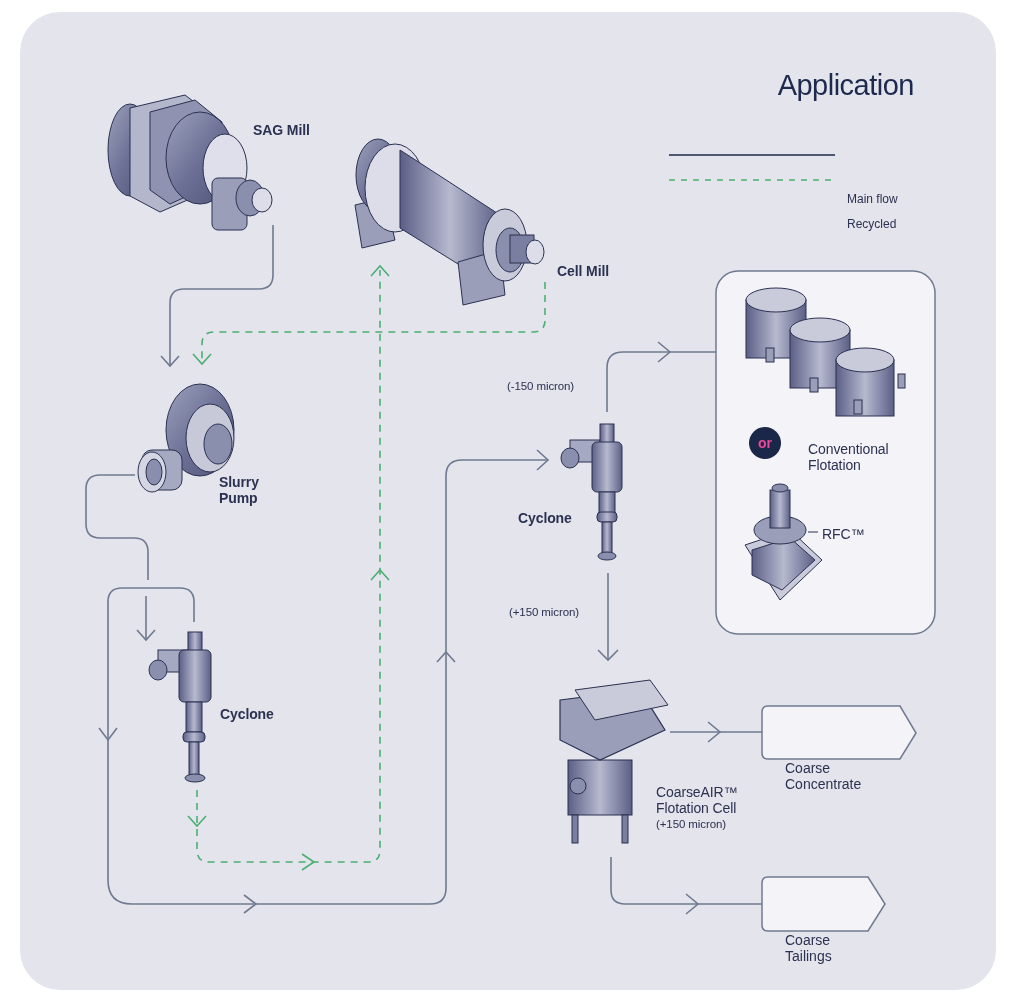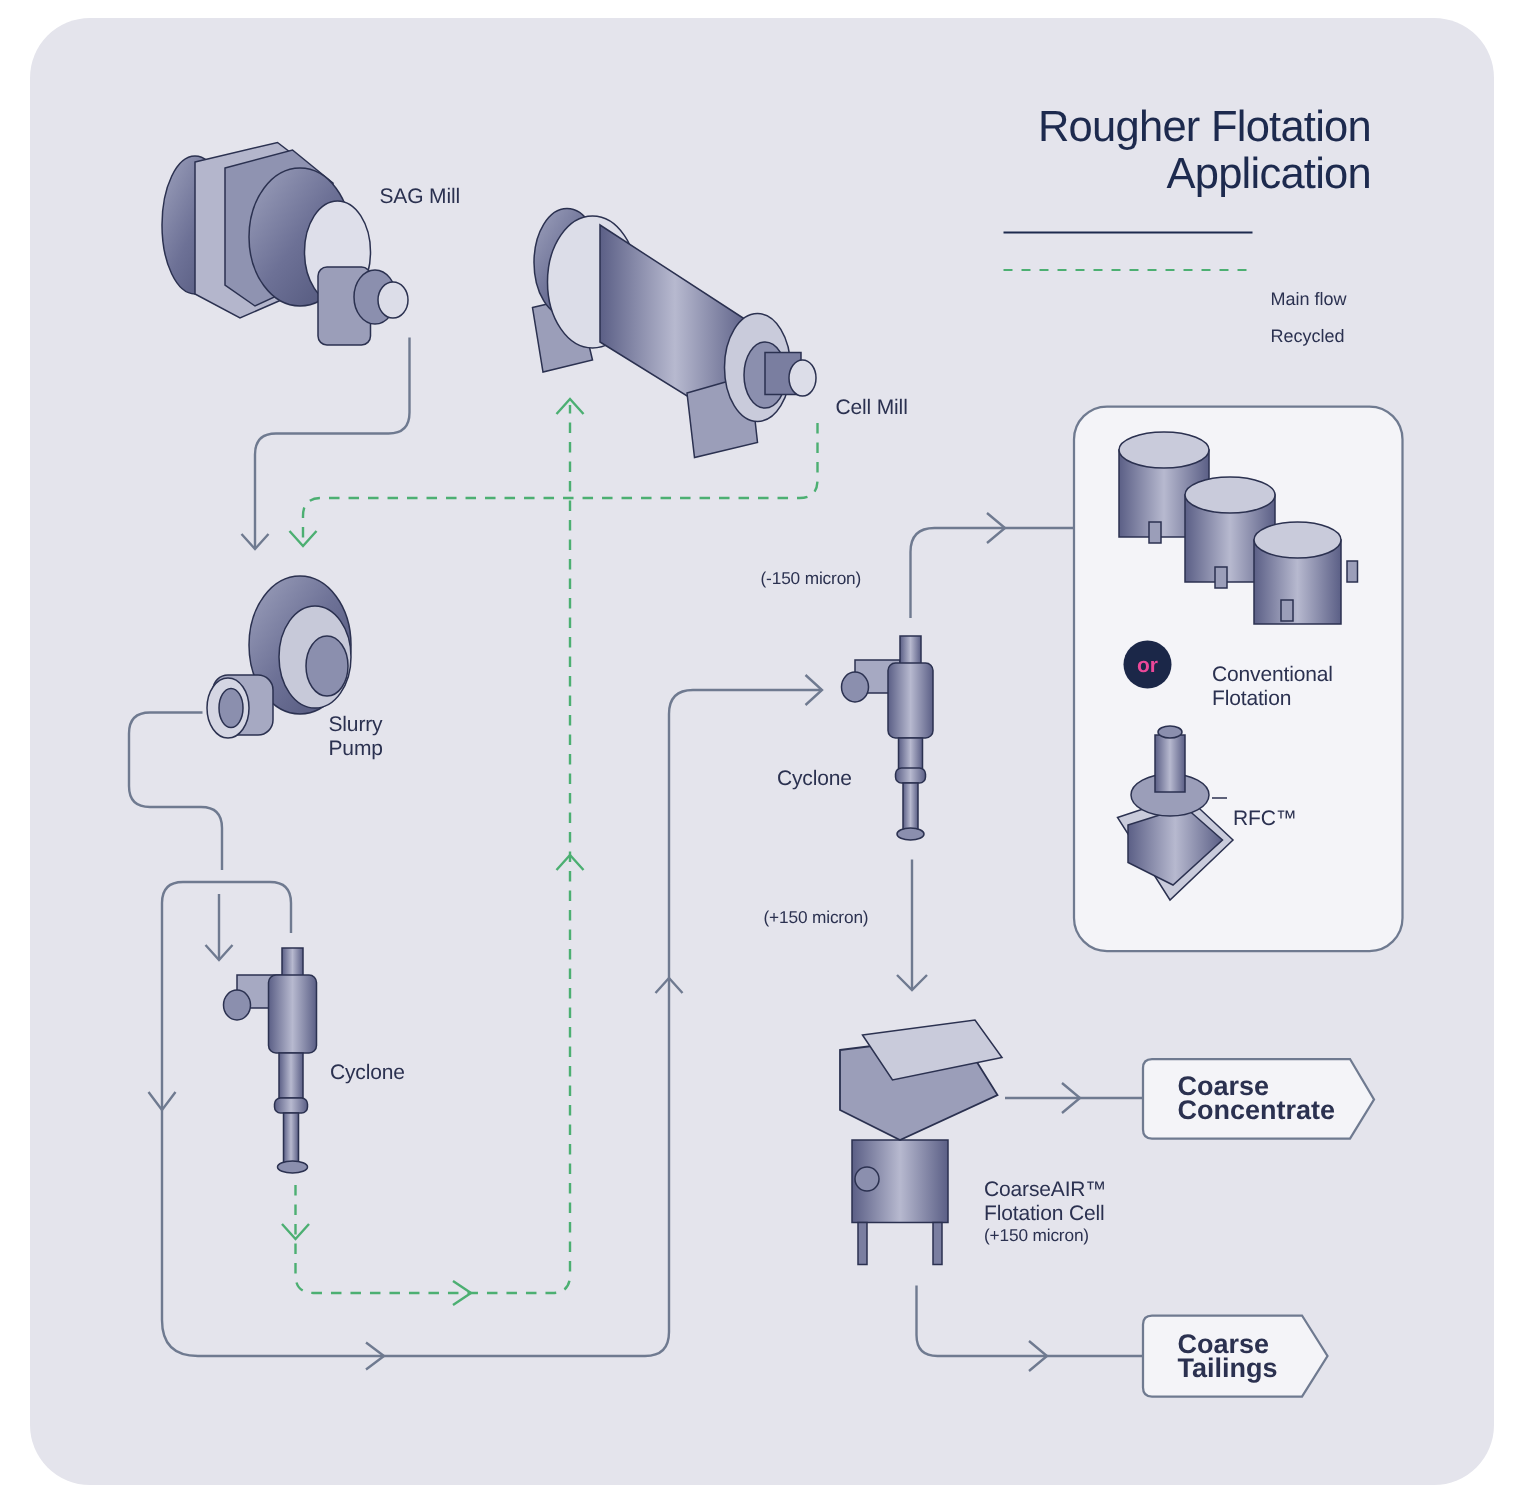--- a/index.html
+++ b/index.html
@@ -1,24 +1,24 @@
 <!DOCTYPE html>
 <html><head>
   <meta charset="utf-8">
   <style>
     html, body { margin: 0; padding: 0; background: #ffffff; }
     body { width: 1018px; height: 1004px; position: relative; overflow: hidden; font-family: "Liberation Sans", sans-serif; color: #1f2a4a; }
     .card { position: absolute; left: 20px; top: 12px; width: 976px; height: 978px; background: #e4e4ec; border-radius: 40px; }
     svg.flow { position: absolute; left: 0; top: 0; width: 1018px; height: 1004px; }
-    .lbl { position: absolute; font-size: 14px; font-weight: 400; color: #2b3150; line-height: 16px; letter-spacing: -0.1px; }
+    .lbl { position: absolute; font-size: 14px; font-weight: 700; color: #2b3150; line-height: 16px; letter-spacing: -0.1px; }
     .lbl.small { font-size: 11.5px; font-weight: 500; }
     .title { position: absolute; right: 104px; top: 70px; text-align: right; font-size: 29px; line-height: 31px; font-weight: 500; color: #1d2a4e; letter-spacing: -0.5px; }
     .legend-text { position: absolute; font-size: 12px; color: #2b3150; margin-top: 45px; }
     .or-badge { position: absolute; left: 749px; top: 427px; width: 32px; height: 32px; border-radius: 50%; background: #1b2748; color: #ec4899; font-size: 14px; font-weight: 700; display: flex; align-items: center; justify-content: center; }
-    .out-box { position: absolute; font-size: 18px; font-weight: 700; line-height: 16px; color: #2b3150; }
+    .out-box { position: absolute; font-size: 14px; font-weight: 400; line-height: 16px; color: #2b3150; margin-top: 44px; }
   </style>
 </head>
 <body>
 
 <div class="card"></div>
 
 <svg class="flow" viewBox="0 0 1018 1004">
   <defs>
     <linearGradient id="metal" x1="0" y1="0" x2="1" y2="1">
       <stop offset="0" stop-color="#9ea2bd"></stop>
@@ -154,21 +154,20 @@
     <rect x="572" y="815" width="6" height="28" fill="#7a7ea0"></rect>
     <rect x="622" y="815" width="6" height="28" fill="#7a7ea0"></rect>
     <circle cx="578" cy="786" r="8" fill="#8b8fae"></circle>
   </g>
 
   <path d="M768 706 H900 L916 733 L900 759 H768 q-6 0 -6 -6 V712 q0 -6 6 -6 Z" fill="#f4f4f8" stroke="#6f7a90" stroke-width="1.5"></path>
   <path d="M768 877 H868 L885 904 L868 931 H768 q-6 0 -6 -6 V883 q0 -6 6 -6 Z" fill="#f4f4f8" stroke="#6f7a90" stroke-width="1.5"></path>
 </svg>
 
 <div class="title">
-  <div>Rougher Flotation</div>
   <div>Application</div>
 </div>
 
 <div class="legend-text" style="left:847px; top:147px;">Main flow</div>
 <div class="legend-text" style="left:847px; top:172px;">Recycled</div>
 
 <div class="lbl" style="left:253px; top:122px;">SAG Mill</div>
 <div class="lbl" style="left:557px; top:263px;">Cell Mill</div>
 <div class="lbl" style="left:219px; top:474px;">
   <div>Slurry</div>
@@ -177,21 +176,21 @@
 <div class="lbl" style="left:220px; top:706px;">Cyclone</div>
 <div class="lbl" style="left:518px; top:510px;">Cyclone</div>
 <div class="lbl small" style="left:507px; top:378px;">(-150 micron)</div>
 <div class="lbl small" style="left:509px; top:604px;">(+150 micron)</div>
 
 <div class="lbl" style="left:808px; top:441px; font-weight:400;">
   <div>Conventional</div>
   <div>Flotation</div>
 </div>
 <div class="or-badge">or</div>
-<div class="lbl" style="left:822px; top:526px; font-weight:500;margin-top:11px;">RFC™</div>
+<div class="lbl" style="left:822px; top:526px; font-weight:500;">RFC™</div>
 
 <div class="lbl" style="left:656px; top:784px; font-weight:500;">
   <div>CoarseAIR™</div>
   <div>Flotation Cell</div>
   <div style="font-size:11.5px;">(+150 micron)</div>
 </div>
 
 <div class="out-box" style="left:785px; top:716px;">
   <div>Coarse</div>
   <div>Concentrate</div>

